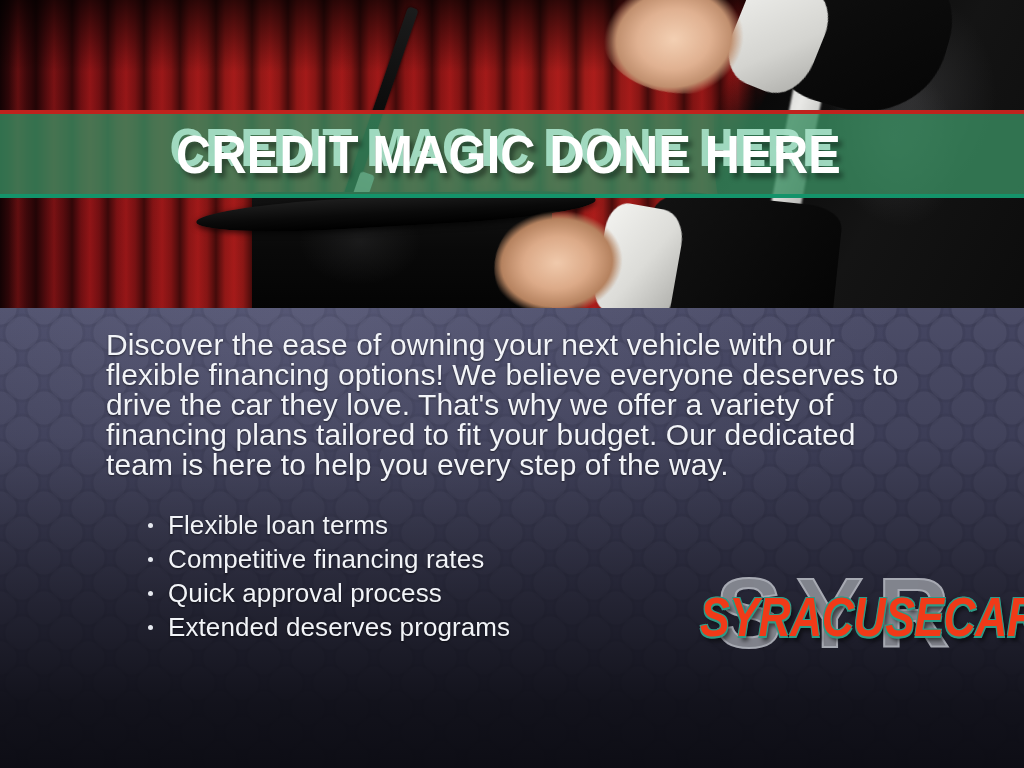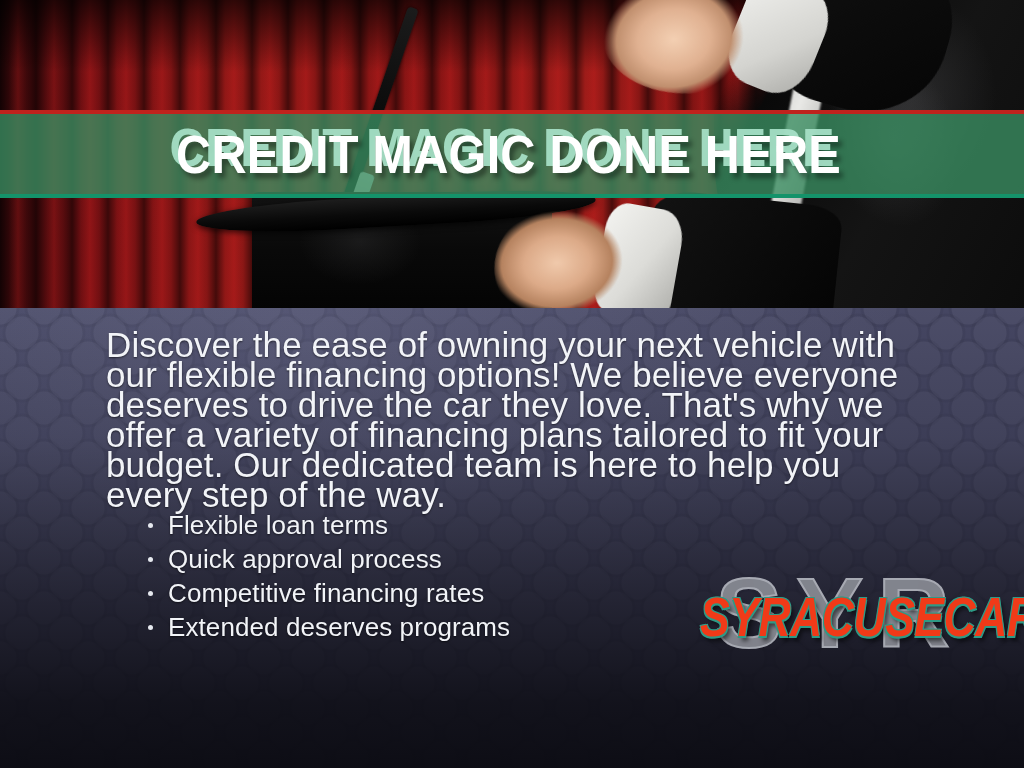--- a/index.html
+++ b/index.html
@@ -263,21 +263,21 @@
       radial-gradient(ellipse 820px 420px at 30% 6%, rgba(150,152,188,0.22), rgba(0,0,0,0) 72%);
   }
 
   .paragraph {
     position: absolute;
     left: 106px;
     top: 330px;
     width: 818px;
     color: #f2f4f8;
     font-family: "Liberation Sans Narrow", "Liberation Sans", sans-serif;
-    font-size: 35px;
+    font-size: 30px;
     line-height: 30px;
     letter-spacing: 0.1px;
     text-shadow: 0 1px 2px rgba(0,0,0,0.55);
     z-index: 5;
   }
 
   .bullets {
     position: absolute;
     left: 146px;
     top: 508px;
@@ -389,22 +389,22 @@
 
   <div class="panel">
     <div class="panel-hex"></div>
     <div class="panel-shade"></div>
   </div>
 
   <div class="paragraph">Discover the ease of owning your next vehicle with our flexible financing options! We believe everyone deserves to drive the car they love. That's why we offer a variety of financing plans tailored to fit your budget. Our dedicated team is here to help you every step of the way.</div>
 
   <ul class="bullets">
     <li>Flexible loan terms</li>
+    <li>Competitive financing rates</li>
     <li>Quick approval process</li>
-    <li>Competitive financing rates</li>
     <li>Extended deserves programs</li>
   </ul>
 
   <div class="logo">
     <div class="logo-syr">SYR</div>
     <div class="logo-dotcom">SYRACUSECARS.COM</div>
   </div>
 
 </div>
 

